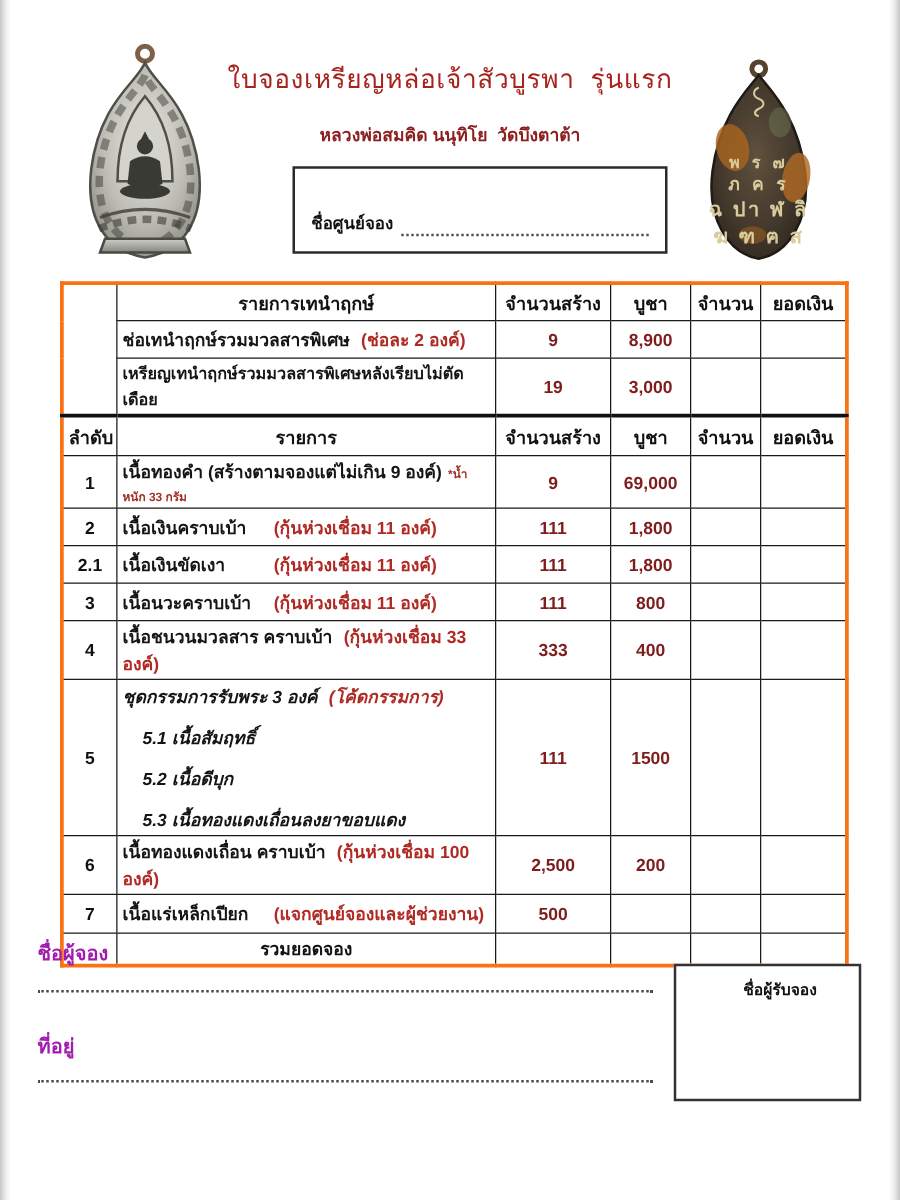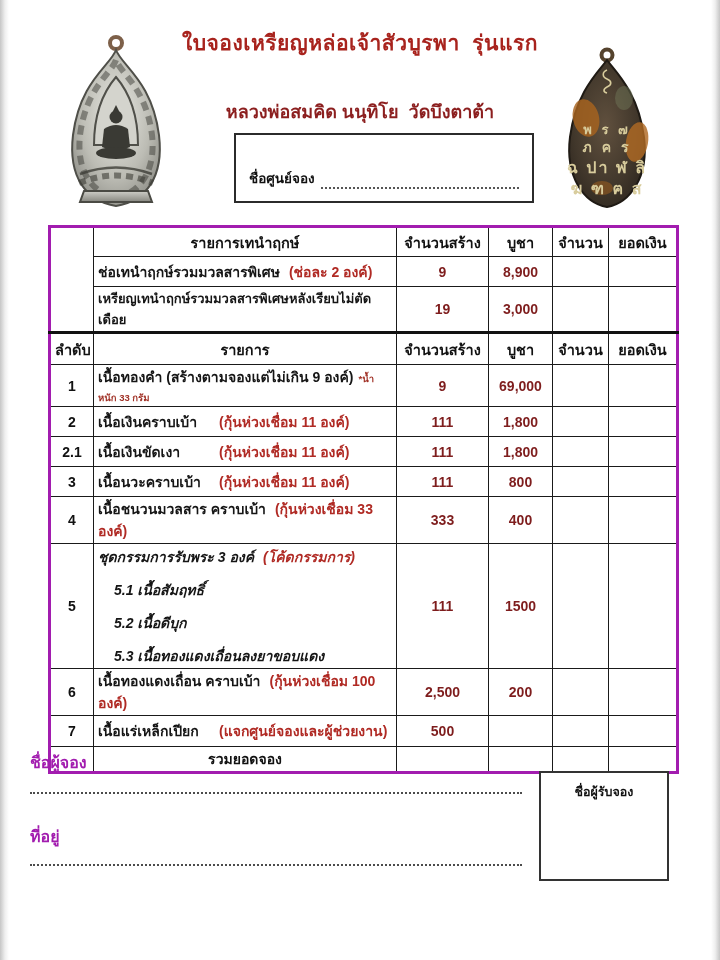--- a/index.html
+++ b/index.html
@@ -2,57 +2,57 @@
 <html><head>
 <meta charset="utf-8">
 <style>
   html,body{margin:0;padding:0;background:#ffffff;}
   .page{position:relative;width:720px;height:960px;background:#ffffff;overflow:hidden;
         font-family:"Liberation Sans","DejaVu Sans",sans-serif;color:#111;}
   .edge{position:absolute;top:0;bottom:0;width:9px;}
   .edge.l{left:0;background:linear-gradient(90deg,#c6c6c6,#efefef 55%,#ffffff);}
   .edge.r{right:0;background:linear-gradient(270deg,#c6c6c6,#efefef 55%,#ffffff);}
 
-  .title{position:absolute;left:0;right:0;top:26px;text-align:center;
-         font-size:21px;font-weight:bold;color:#a8231d;white-space:pre;letter-spacing:.5px;}
+  .title{position:absolute;left:0;right:0;top:46px;text-align:center;
+         font-size:21px;font-weight:normal;color:#a8231d;white-space:pre;letter-spacing:.5px;}
   .subtitle{position:absolute;left:0;right:0;top:97px;text-align:center;
-         font-size:18px;font-weight:bold;color:#8c1f1f;white-space:pre;}
+         font-size:14px;font-weight:bold;color:#8c1f1f;white-space:pre;}
 
   .amulet{position:absolute;}
   .amulet.front{left:50px;top:33px;}
   .amulet.back{left:544px;top:46px;}
 
   .center-box{position:absolute;left:196px;top:133px;width:296px;height:66px;
               border:2px solid #2b2b2b;background:#fff;margin-left:38px;}
   .center-box .row{position:absolute;left:13px;right:13px;bottom:12px;display:flex;align-items:flex-end;}
   .center-box .lbl{font-size:13.5px;font-weight:bold;white-space:nowrap;}
   .center-box .line{flex:1;margin-left:6px;border-bottom:2px dotted #555;height:2px;}
 
   table.form{position:absolute;left:48px;top:225px;width:628px;border-collapse:collapse;
-             table-layout:fixed;border:3px solid #a21caf;}
+             table-layout:fixed;border:3px solid #f97316;}
   table.form td,table.form th{border:1px solid #1a1a1a;padding:1px 4px;font-size:14px;
              overflow:hidden;vertical-align:middle;}
   table.form th{font-weight:bold;text-align:center;font-size:14.5px;color:#111;}
   .rh30{height:30px}.rh31{height:31px}.rh32{height:32px}.rh125{height:125px}.rh24{height:24px}
   .item-cell{text-align:left;padding-left:8px;font-weight:bold;color:#151515;}
   .no-cell{text-align:center;font-weight:bold;}
   .num{color:#7e1d1d;font-weight:bold;text-align:center;}
   .paren{color:#b02a24;font-weight:bold;margin-left:9px;}
   .nm{font-weight:bold;}
   .alignp .nm{display:inline-block;min-width:112px;}
   .note{color:#a03025;font-size:9.5px;font-weight:bold;margin-left:5px;}
   tr.hdr2 th, tr.hdr2 td{border-top:3px solid #111;margin-left:23px;}
   td.bigcell{vertical-align:top;padding-top:6px;font-style:italic;}
   .subline{margin-top:11px;padding-left:16px;font-weight:bold;}
   .total-cell{text-align:center;font-weight:bold;font-size:15px;}
 
   .f-label{position:absolute;font-size:16px;font-weight:bold;color:#a21caf;}
   .dotline{position:absolute;border-bottom:2px dotted #4c4c4c;height:2px;}
   .receiver-box{position:absolute;left:539px;top:771px;width:126px;height:106px;
-                border:2px solid #333;background:#fff;}
+                border:2px solid #333;background:#fff;padding-left:20px;}
   .receiver-box .lbl{display:block;text-align:center;margin-top:9px;font-size:12.5px;font-weight:bold;}
 </style>
 </head>
 <body>
 
 <div class="page">
   <div class="edge l"></div>
   <div class="edge r"></div>
 
   <div class="amulet front">

